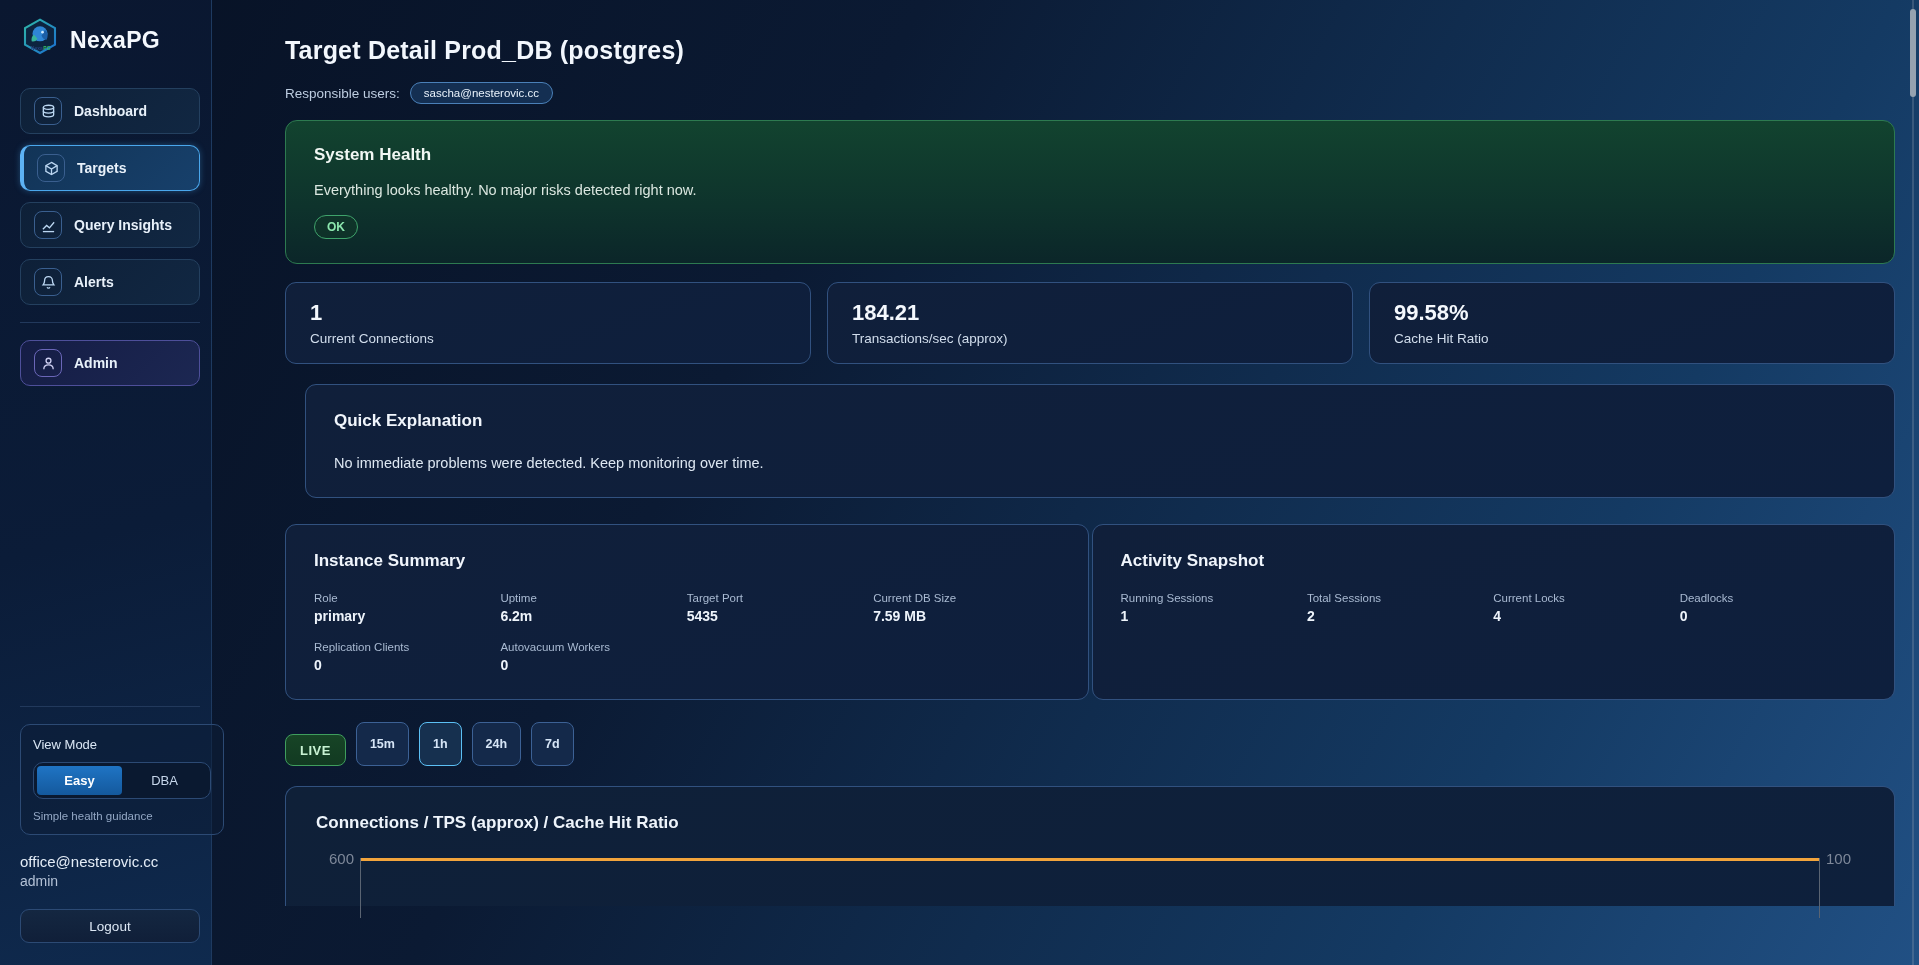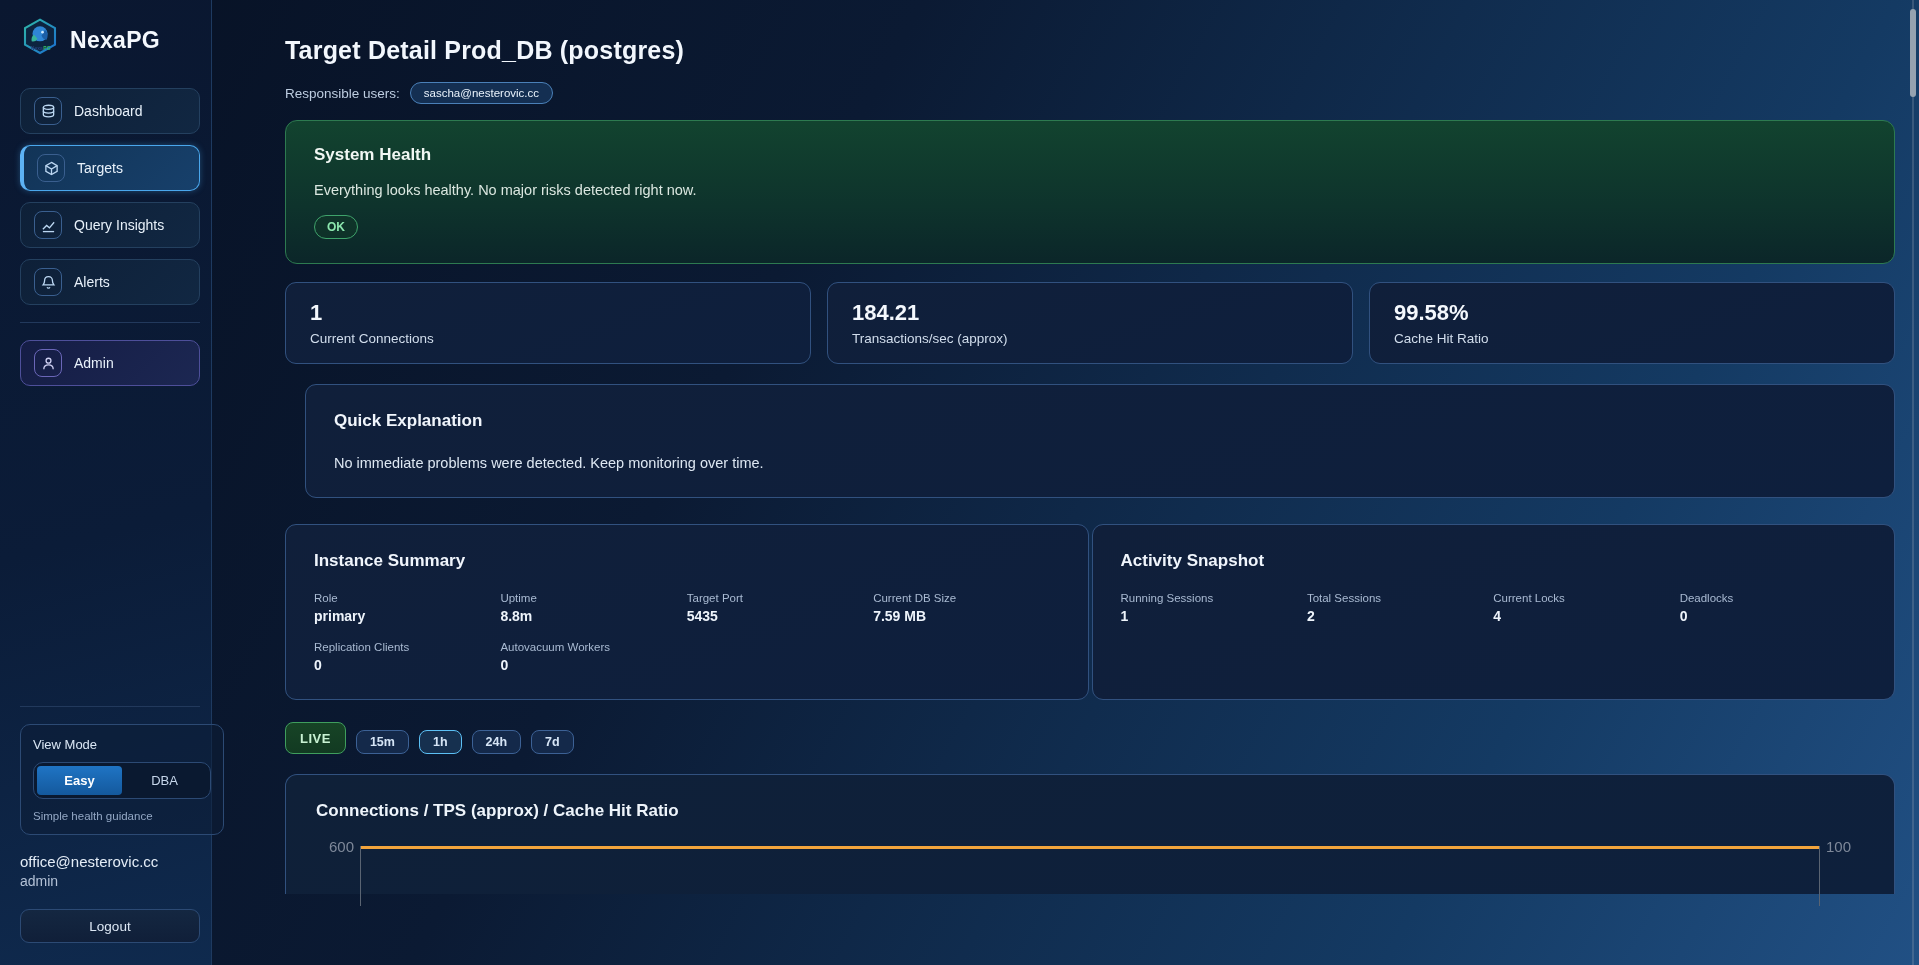--- a/index.html
+++ b/index.html
@@ -24,21 +24,21 @@
     background:linear-gradient(135deg,#0e2038,#112742);
     border:1px solid #24405f;
     display:flex; align-items:center; gap:12px; padding:0 13px;
     margin-bottom:11px; cursor:pointer;
   }
   .nav-item .icon-box {
     width:28px; height:28px; border-radius:8px; border:1px solid #3a5f8f;
     display:flex; align-items:center; justify-content:center; color:#bcd7f2;
     flex:0 0 auto;
   }
-  .nav-item .nav-label { font-size:14px; font-weight:normal; color:#e8f1fa; }
+  .nav-item .nav-label { font-size:14px; font-weight:bold; color:#e8f1fa; }
   .nav-item.active {
     background:linear-gradient(135deg,#123457,#17406b);
     border:1px solid #4aa7ec;
     border-left:4px solid #5db3f5;
     box-shadow:0 0 6px rgba(74,167,236,.35);
   }
   .nav-item.admin {
     background:linear-gradient(135deg,#151d45,#1c2752);
     border:1px solid #4e4f9a;
   }
@@ -105,21 +105,21 @@
   .field-label { font-size:11.5px; color:#a9bad2; }
   .field-value { font-size:14px; font-weight:bold; color:#eef4fb; margin-top:4px; }
   .time-row { display:flex; gap:10px; margin-top:22px; align-items:flex-end; }
   .live-btn {
     height:32px; padding:0 14px; border-radius:8px; border:1.5px solid #3f9e5d;
     background:linear-gradient(180deg,#174426,#123a22); color:#c8f2d3;
     font-weight:bold; font-size:13px; letter-spacing:.5px;
     display:flex; align-items:center; cursor:pointer;
   }
   .range-btn {
-    height:24px; padding:0 13px; border-radius:8px; border:1px solid #3c6195;
+    height:44px; padding:0 13px; border-radius:8px; border:1px solid #3c6195;
     background:#14294a; color:#d6e5f6; font-weight:bold; font-size:12.5px;
     display:flex; align-items:center; cursor:pointer;
   }
   .range-btn.selected { border:1.5px solid #5cc0f5; background:#16304f; }
   .chart-card {
     margin-top:20px; border:1px solid #31517f; border-bottom:none;
     border-radius:12px 12px 0 0; background:linear-gradient(160deg,#0f2038,#0e203c);
     padding:26px 30px 16px 30px; height:120px;
   }
   .chart-title { font-size:17px; font-weight:bold; color:#eef4fb; }
@@ -271,21 +271,21 @@
   <div class="two-col">
     <div class="card panel">
       <div class="panel-title">Instance Summary</div>
       <div class="fields-grid">
         <div>
           <div class="field-label">Role</div>
           <div class="field-value">primary</div>
         </div>
         <div>
           <div class="field-label">Uptime</div>
-          <div class="field-value">8.8m</div>
+          <div class="field-value">6.2m</div>
         </div>
         <div>
           <div class="field-label">Target Port</div>
           <div class="field-value">5435</div>
         </div>
         <div>
           <div class="field-label">Current DB Size</div>
           <div class="field-value">7.59 MB</div>
         </div>
         <div>

